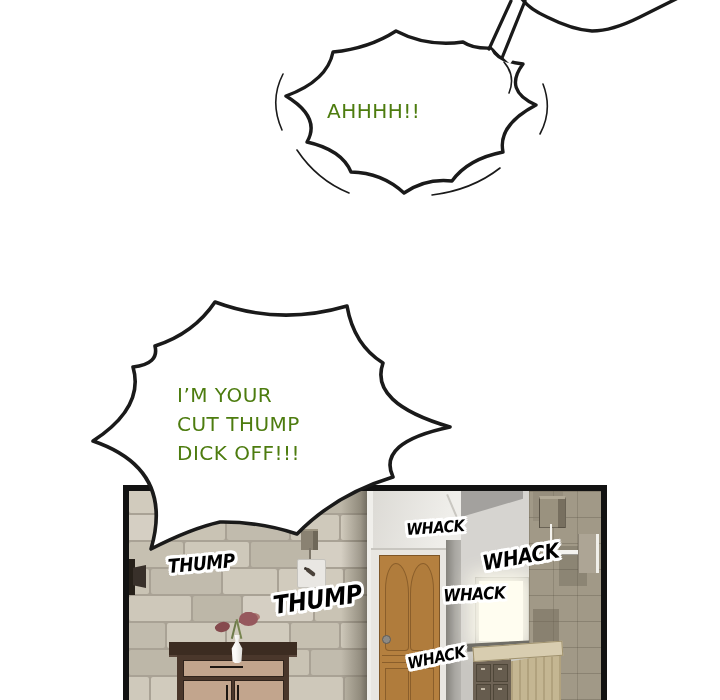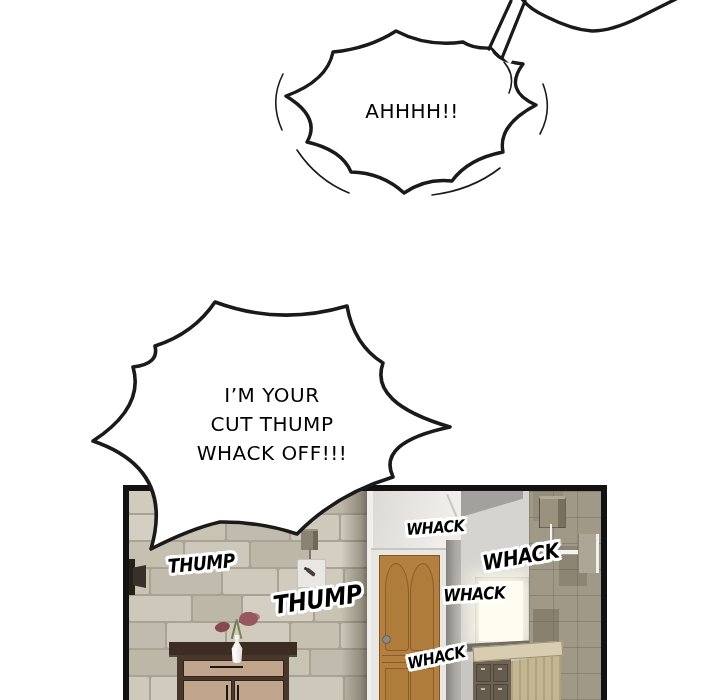--- a/index.html
+++ b/index.html
@@ -72,21 +72,21 @@
         clip-path:polygon(32% 0,68% 0,60% 22%,88% 48%,82% 94%,65% 100%,35% 100%,18% 94%,12% 48%,40% 22%)}
   .stem1{left:104px;top:130px;width:2px;height:18px;background:#6d7a4a;transform:rotate(14deg)}
   .stem2{left:109px;top:128px;width:2px;height:20px;background:#77844f;transform:rotate(-14deg)}
   .bloom1{left:110px;top:121px;width:19px;height:14px;background:#96585d;border-radius:50%;
           box-shadow:-4px 2px 0 -4px #7c4046,5px -2px 0 -3px #ad7a74,0 -5px 0 -5px #8a4b50}
   .bloom2{left:86px;top:131px;width:15px;height:10px;background:#864a4e;border-radius:50% 60% 50% 60%;
           transform:rotate(-18deg);box-shadow:-3px -1px 0 -3px #6e3b40}
   
   .overlay{position:absolute;left:0;top:0;z-index:5;pointer-events:none}
   
-  .dialogue{position:absolute;z-index:6;color:#000000;text-align:center;letter-spacing:.5px;
+  .dialogue{position:absolute;z-index:6;color:#4d7c0f;text-align:left;letter-spacing:.5px;
             font-size:20px;line-height:29px;white-space:pre-line}
   .scream-t{left:327px;top:97px;width:170px}
   .threat-t{left:177px;top:381px;width:190px}
   .sfx{position:absolute;z-index:7;font-style:italic;font-weight:bold;white-space:nowrap;
        color:var(--sfx_fill,#000);letter-spacing:-.5px;
        text-shadow:-3px 0 var(--sfx_outline,#fff),3px 0 var(--sfx_outline,#fff),0 -3px var(--sfx_outline,#fff),
         0 3px var(--sfx_outline,#fff),-2px -2px var(--sfx_outline,#fff),2px -2px var(--sfx_outline,#fff),
         -2px 2px var(--sfx_outline,#fff),2px 2px var(--sfx_outline,#fff),-3px -2px var(--sfx_outline,#fff),
         3px -2px var(--sfx_outline,#fff),-3px 2px var(--sfx_outline,#fff),3px 2px var(--sfx_outline,#fff),
         -2px -3px var(--sfx_outline,#fff),2px -3px var(--sfx_outline,#fff),-2px 3px var(--sfx_outline,#fff),
@@ -213,20 +213,20 @@
   <path id="scream-bubble" fill="#ffffff" stroke="#1a1a1a" stroke-width="3.4" stroke-linejoin="round" d="M 286,96 Q 327.4,80.8 333,52 Q 368.9,48.5 396,31 Q 426.6,47.1 463,42 Q 473.4,49.0 492,48 Q 497.6,61.6 523,64 Q 503.0,90.5 536,105 Q 497.4,125.2 503,152 Q 467.9,158.9 452,181 Q 425.7,178.0 404,193 Q 381.9,172.6 351,172 Q 341.8,149.8 307,142 Q 321.3,117.5 286,96 Z"></path>
   <polygon points="480,36 510,64 517,54 488,30" fill="#ffffff"></polygon>
   <path d="M 511,1 L 489,49 M 525,1 L 502,58" fill="none" stroke="#1a1a1a" stroke-width="3.2" stroke-linecap="round"></path>
   <path d="M 283,74 Q 269,101 282,130 M 297,150 Q 317,180 349,193 M 432,195 Q 472,190 500,168 M 543,84 Q 553,110 540,134 M 504,62 Q 516,76 509,93" fill="none" stroke="#1a1a1a" stroke-width="1.6" stroke-linecap="round"></path>
   <path id="threat-bubble" fill="#ffffff" stroke="#1a1a1a" stroke-width="3.6" stroke-linejoin="round" d="M 93,441 Q 144.8,407.2 133,367 Q 159.4,364.1 155,346 Q 193.7,333.6 215,302 Q 279.3,326.0 347,306 Q 353.8,344.8 383,363 Q 368.8,403.3 450,427 Q 376.6,442.4 393,477 Q 335.5,494.4 297,534 Q 259.3,521.5 220,522 Q 190.7,528.6 151,549 Q 174.5,468.8 93,441 Z"></path>
 </svg>
 
 <div class="dialogue scream-t">AHHHH!!</div>
 <div class="dialogue threat-t"><span>I’M YOUR</span>
 <span>CUT THUMP</span>
-<span>WHACK OFF!!!</span></div>
+<span>DICK OFF!!!</span></div>
 
 <div class="sfx thump1">THUMP</div>
 <div class="sfx thump2">THUMP</div>
 <div class="sfx whack1">WHACK</div>
 <div class="sfx whack2">WHACK</div>
 <div class="sfx whack3">WHACK</div>
 <div class="sfx whack4">WHACK</div>
 
 </body></html>

